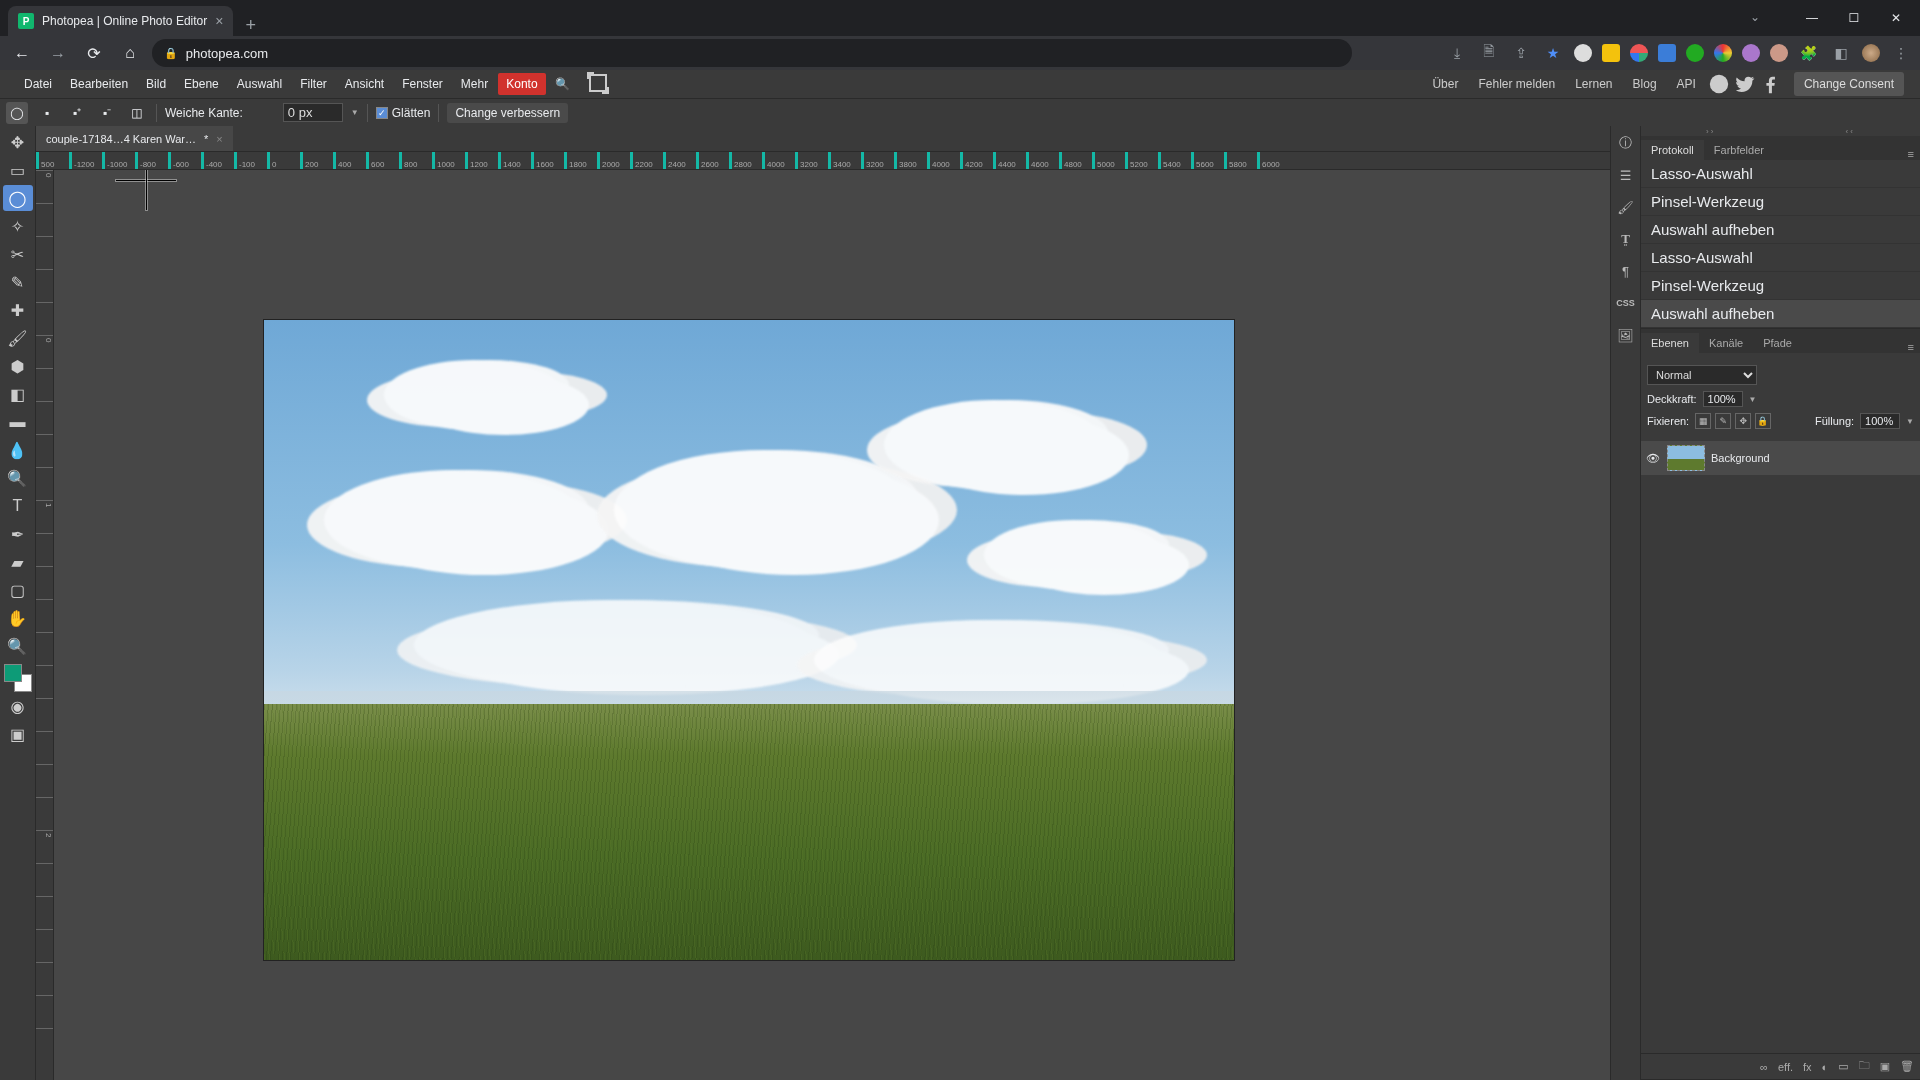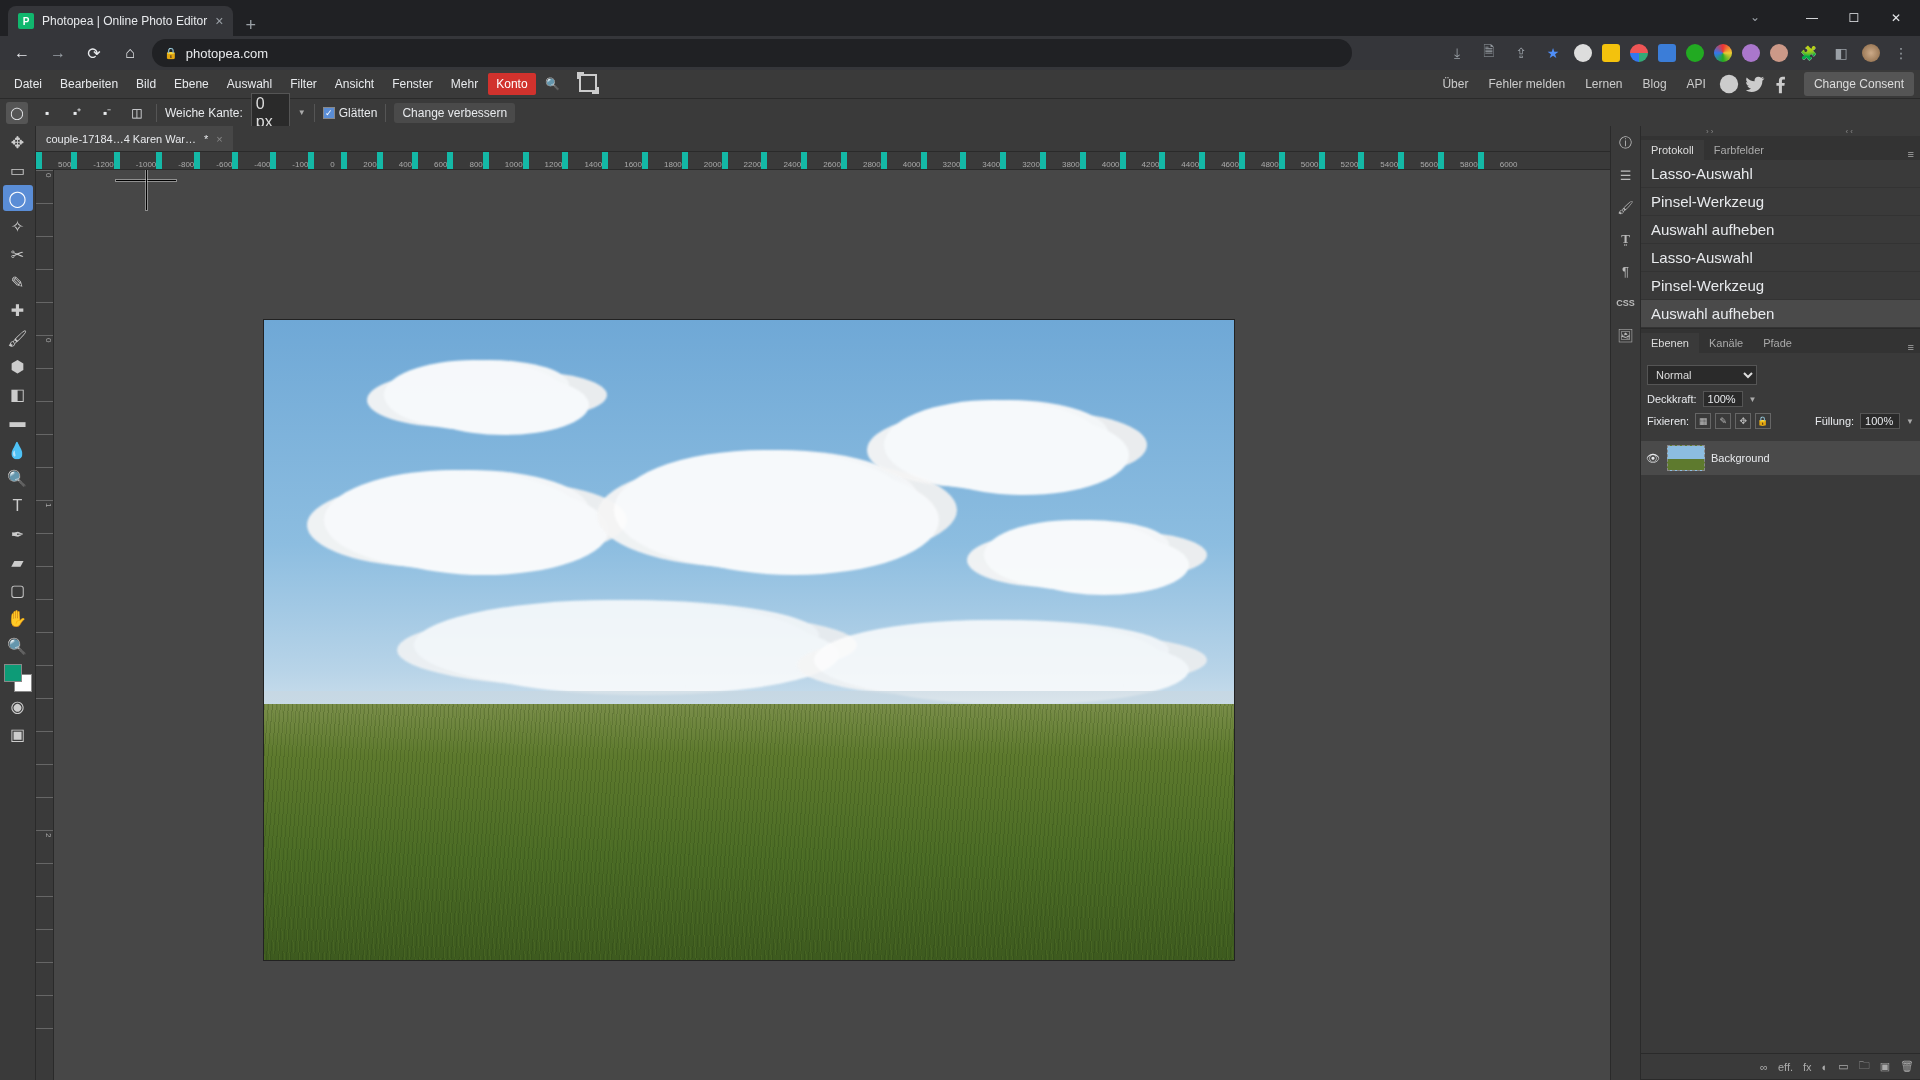--- a/index.html
+++ b/index.html
@@ -19,59 +19,59 @@
 .omnibar { background: #35363a; height: 34px; display: flex; align-items: center; padding: 0 8px; gap: 8px; }
 .nav-btn { width: 28px; height: 28px; display: flex; align-items: center; justify-content: center; color: #9aa0a6; cursor: pointer; border-radius: 14px; }
 .nav-btn.enabled { color: #e8eaed; }
 .addr { flex: 0 0 auto; display: flex; align-items: center; background: #202124; height: 28px; border-radius: 14px; padding: 0 12px; gap: 8px; font-size: 13px; color: #e8eaed; width: 1200px; }
 .addr .lock { font-size: 11px; }
 .omni-right { margin-left: auto; display: flex; align-items: center; gap: 10px; }
 .omni-icon { width: 22px; height: 22px; display: flex; align-items: center; justify-content: center; color: #9aa0a6; cursor: pointer; font-size: 14px; }
 .ext-dot { width: 18px; height: 18px; border-radius: 50%; }
 
 
-.app-menubar { background: #3a3a3a; height: 28px; display: flex; align-items: center; padding: 0 6px; font-size: 12px; gap: 2px; }
+.app-menubar { background: #3a3a3a; height: 28px; display: flex; align-items: center; padding: 0 16px; font-size: 12px; gap: 2px; }
 .menu-item { padding: 4px 8px; cursor: pointer; border-radius: 2px; }
 .menu-item.konto { background: #d1322d; color: #fff; font-weight: 500; }
 .menu-right { margin-left: auto; display: flex; align-items: center; gap: 4px; }
 .menu-link { padding: 4px 8px; cursor: pointer; color: #ccc; font-size: 12px; }
 .social { width: 22px; height: 22px; display: flex; align-items: center; justify-content: center; color: #ccc; cursor: pointer; }
 .consent-btn { background: #555; color: #ddd; padding: 5px 10px; font-size: 12px; border-radius: 3px; cursor: pointer; margin-left: 8px; }
 .fit-icon { width:18px; height:18px; border:2px solid #ccc; display:inline-block; position:relative;}
 .fit-icon::before, .fit-icon::after { content:''; position:absolute; width:5px; height:5px; border:2px solid #ccc;}
 .fit-icon::before { top:-4px; left:-4px; border-right:none; border-bottom:none;}
 .fit-icon::after { bottom:-4px; right:-4px; border-left:none; border-top:none;}
 
 
 .options-bar { background: #3a3a3a; height: 28px; display: flex; align-items: center; padding: 0 6px; font-size: 12px; gap: 8px; border-top: 1px solid #2a2a2a; }
 .opt-icon { width: 22px; height: 22px; display: flex; align-items: center; justify-content: center; cursor: pointer; border-radius: 3px; }
 .opt-icon.active { background: #555; }
 .opt-sep { width: 1px; height: 18px; background: #555; }
-.opt-input { background: #2a2a2a; color: #ddd; border: 1px solid #555; padding: 1px 4px; width: 39px; font-size: 16px; }
+.opt-input { background: #2a2a2a; color: #ddd; border: 1px solid #555; padding: 1px 4px; width: 60px; font-size: 13px; margin-left: 32px; }
 .opt-btn { background: #4a4a4a; padding: 3px 8px; border-radius: 3px; cursor: pointer; }
 .opt-check { display: flex; align-items: center; gap: 4px; }
 .checkbox { width: 12px; height: 12px; border: 1px solid #888; background: #5a8dd6; display: flex; align-items: center; justify-content: center; font-size: 9px; color: #fff; }
 
 
 .main-row { display: flex; height: calc(1080px - 36px - 34px - 28px - 28px); background: #474747; }
 
 
 .tool-col { width: 36px; background: #3a3a3a; display: flex; flex-direction: column; align-items: center; padding-top: 2px; gap: 0; border-right: 1px solid #2a2a2a; }
 .tool { width: 30px; height: 26px; display: flex; align-items: center; justify-content: center; cursor: pointer; color: #ccc; position: relative; margin: 1px 0;}
 .tool.active { background: #5a8dd6; color: #fff; border-radius: 3px; }
 .color-swatch-wrap { position: relative; width: 28px; height: 28px; margin-top: 4px; }
 .fg-swatch { position: absolute; width: 18px; height: 18px; background: #0d9b77; border: 1px solid #888; top: 0; left: 0; z-index: 2; }
 .bg-swatch { position: absolute; width: 18px; height: 18px; background: #fff; border: 1px solid #888; bottom: 0; right: 0; }
 
 
 .canvas-wrap { flex: 1; display: flex; flex-direction: column; background: #474747; position: relative; }
 .doc-tabs { height: 26px; background: #3a3a3a; display: flex; align-items: center; font-size: 11px; border-bottom: 1px solid #2a2a2a; }
 .doc-tab { padding: 4px 10px; background: #474747; display: flex; align-items: center; gap: 8px; height: 100%; }
 .ruler-h { height: 18px; background: #3a3a3a; position: relative; overflow: hidden; font-size: 8px; color: #aaa; border-bottom: 1px solid #2a2a2a; display:flex; }
-.ruler-h span { flex:0 0 33px; border-left:6px solid #14b8a6; padding-left:16px; height:100%; display:flex; align-items:flex-end;}
+.ruler-h span { flex:0 0 33px; border-left:3px solid #14b8a6; padding-left:2px; height:100%; display:flex; align-items:flex-end;}
 .ruler-v { width: 18px; background: #3a3a3a; border-right: 1px solid #2a2a2a; font-size:8px; color:#aaa; display:flex; flex-direction:column;}
 .ruler-v span { flex:0 0 33px; border-top:1px solid #666; writing-mode: vertical-rl; padding-top:2px;}
 .canvas-inner-row { flex: 1; display: flex; overflow: hidden; }
 .canvas-stage { flex: 1; background: #474747; position: relative; overflow: hidden; display:flex; align-items:center; justify-content:flex-start;}
 .photo { position: absolute; left: 210px; top: 150px; width: 970px; height: 640px; box-shadow: 0 0 0 1px #222; }
 .sky { position: absolute; inset: 0; background: linear-gradient(to bottom, #6fa8d6 0%, #8cbde0 35%, #b8d4e8 55%, #cfe0ec 62%); }
 .cloud { position: absolute; background: #fdfdfd; border-radius: 50%; filter: blur(1px); box-shadow: 30px 10px 0 -5px #fdfdfd, -25px 5px 0 -8px #f5f5f5, 15px -10px 0 -10px #fafafa, 55px 0 0 -12px #f0f0f0; opacity: 0.95; }
 .grass { position: absolute; left: 0; right: 0; bottom: 0; height: 40%; background: linear-gradient(to bottom, #7a8e4a 0%, #5e7a2e 20%, #4a6b25 60%, #3d5a1f 100%); }
 .grass::before { content: ''; position: absolute; inset: 0; background: repeating-linear-gradient(95deg, rgba(30,50,10,0.2) 0 1px, transparent 1px 4px), repeating-linear-gradient(85deg, rgba(90,120,40,0.3) 0 1px, transparent 1px 5px); }
 .horizon-haze { position:absolute; left:0; right:0; top:58%; height:10%; background: linear-gradient(to bottom, rgba(200,215,225,0.7), transparent);}

